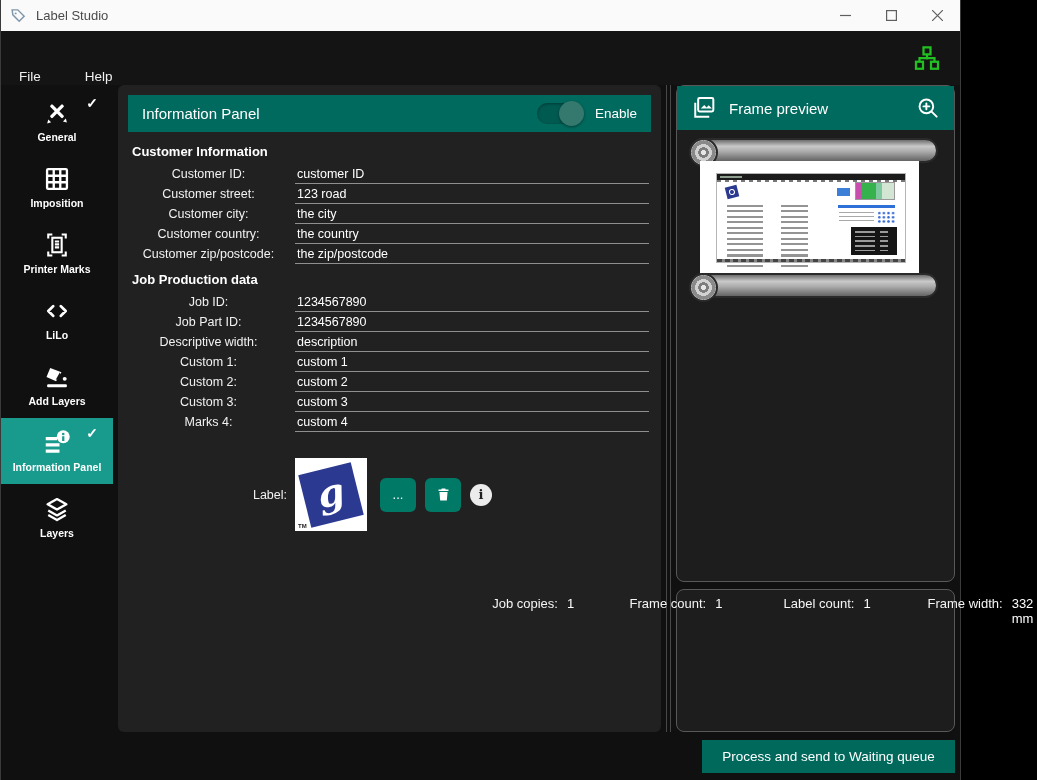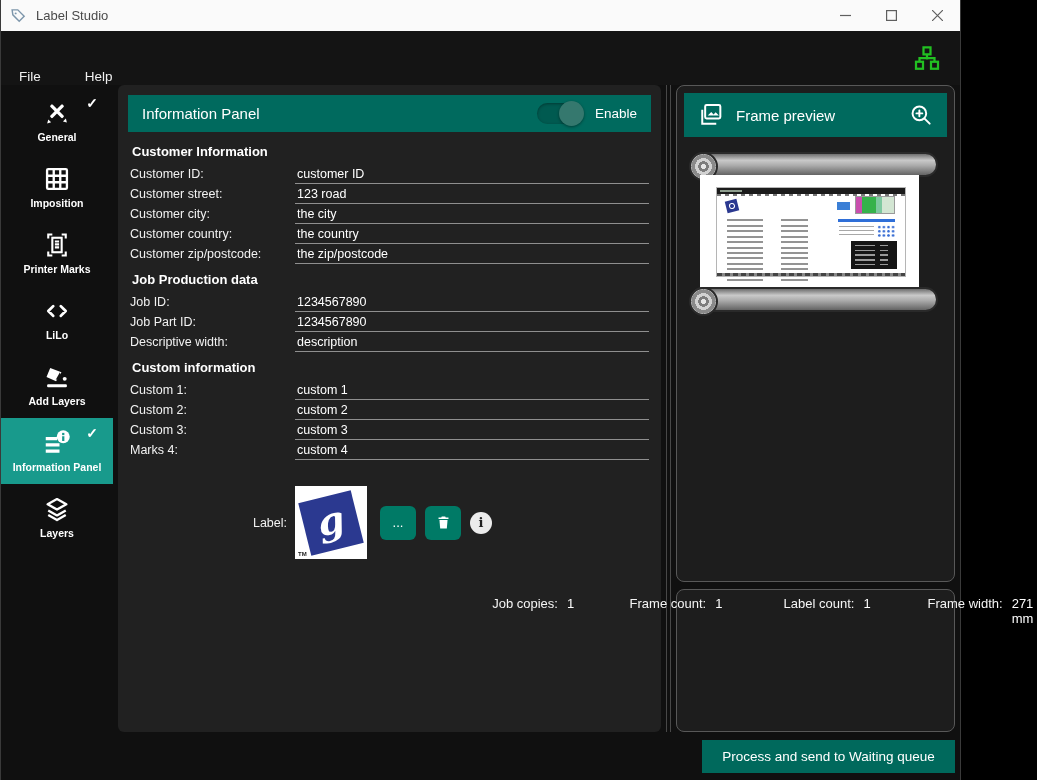--- a/index.html
+++ b/index.html
@@ -37,41 +37,41 @@
   .panel-header { height:37px; background:#006a5e; display:flex; align-items:center; padding:0 14px; flex:0 0 auto; }
   .panel-header .p-title { color:#fff; font-size:15px; }
   .enable-wrap { margin-left:auto; display:flex; align-items:center; gap:12px; }
   .toggle { width:46px; height:21px; border-radius:11px; background:#005a50; position:relative; cursor:pointer; box-shadow:inset 0 1px 3px rgba(0,0,0,.35); }
   .toggle .knob { position:absolute; right:-1px; top:-2px; width:25px; height:25px; border-radius:50%; background:#35786e; box-shadow:0 1px 3px rgba(0,0,0,.4); }
   .enable-label { color:#fff; font-size:13.5px; }
 
   .form-area { padding:4px 2px 0 2px; }
   .sec-title { color:#fff; font-size:13px; font-weight:bold; margin:8px 0 6px 2px; }
   .frow { display:flex; align-items:flex-end; margin-bottom:1px; }
-  .flabel { width:165px; flex:0 0 auto; text-align:left; color:#f2f2f2; font-size:12.5px; padding-right:8px; line-height:19px; }
+  .flabel { width:165px; flex:0 0 auto; text-align:center; color:#f2f2f2; font-size:12.5px; padding-right:8px; line-height:19px; }
   .finput { flex:1; background:transparent; border:none; outline:none; border-bottom:1px solid #8f8f8f; color:#fff; font-size:12.5px; font-family:"Liberation Sans",sans-serif; height:19px; padding:0 2px 1px 2px; }
 
   
   .logo-row { display:flex; align-items:center; margin-top:26px; }
   .logo-label { width:165px; text-align:right; color:#f2f2f2; font-size:12.5px; padding-right:8px; }
   .logo-box { width:72px; height:73px; background:#fff; position:relative; display:flex; align-items:center; justify-content:center; }
   .logo-diamond { width:54px; height:54px; background:#2b3990; transform:rotate(-14deg); display:flex; align-items:center; justify-content:center; }
   .logo-g { color:#fff; font-family:"DejaVu Serif", serif; font-style:italic; font-size:38px; font-weight:bold; transform:rotate(2deg); line-height:1; margin-top:-4px; }
   .logo-tm { position:absolute; left:3px; bottom:2px; font-size:6px; color:#222; font-weight:bold; }
   .logo-btns { display:flex; align-items:center; gap:9px; margin-left:13px; }
   .tbtn { width:36px; height:34px; background:#007a66; border:none; border-radius:6px; color:#fff; display:flex; align-items:center; justify-content:center; cursor:pointer; font-size:13px; font-family:"Liberation Sans",sans-serif; }
   .info-circle { width:22px; height:22px; border-radius:50%; background:#ececec; color:#222; display:flex; align-items:center; justify-content:center; font-size:13px; font-weight:bold; font-family:"DejaVu Serif",serif; }
 
   
   .v-divider { width:5px; flex:0 0 auto; margin:0 5px; border-left:1px solid #484848; border-right:1px solid #484848; }
 
   
   .right-col { width:279px; flex:0 0 auto; display:flex; flex-direction:column; margin-right:5px; gap:7px; }
   .preview-panel { flex:1; border:1px solid #585858; border-radius:8px; background:#1d1d1d; display:flex; flex-direction:column; min-height:0; }
-  .preview-header { margin:7px; height:44px; background:#006a5e; display:flex; align-items:center; padding:0 13px; gap:11px; flex:0 0 auto; }
+  .preview-header { height:44px; background:#006a5e; display:flex; align-items:center; padding:0 13px; gap:11px; flex:0 0 auto; }
   .preview-header .ph-title { color:#fff; font-size:15px; }
   .ph-zoom { margin-left:auto; width:26px; height:26px; cursor:pointer; }
 
   
   .preview-graphic { position:relative; margin:8px 13px; height:160px; flex:0 0 auto; }
   .roller { position:absolute; left:0; right:3px; height:25px; border:2px solid #2a2a2a; border-radius:13px;
             background:linear-gradient(180deg,#6e6e6e,#c9c9c9 30%,#ababab 55%,#646464); }
   .roller.rtop { top:0; } .roller.rbottom { bottom:0; }
   .roller::before { content:""; position:absolute; left:-3px; top:-2px; width:25px; height:25px; border-radius:50%; border:2px solid #2a2a2a;
             background:radial-gradient(circle,#e6e6e6 0 14%,#7d7d7d 14% 30%,#d2d2d2 30% 48%,#8a8a8a 48% 68%,#bcbcbc 68% 100%); }
@@ -284,21 +284,20 @@
           </div>
           <div class="frow">
             <label class="flabel">Job Part ID:</label>
             <input class="finput" value="1234567890" style="">
           </div>
           <div class="frow">
             <label class="flabel">Descriptive width:</label>
             <input class="finput" value="description" style="">
           </div>
 
-          <div class="sec-title">Custom information</div>
 
           <div class="frow">
             <label class="flabel">Custom 1:</label>
             <input class="finput" value="custom 1" style="">
           </div>
           <div class="frow">
             <label class="flabel">Custom 2:</label>
             <input class="finput" value="custom 2" style="">
           </div>
           <div class="frow">
@@ -384,21 +383,21 @@
           <div class="stat-row">
             <span class="stat-label">Frame count:</span>
             <span class="stat-value">1</span>
           </div>
           <div class="stat-row">
             <span class="stat-label">Label count:</span>
             <span class="stat-value">1</span>
           </div>
           <div class="stat-row">
             <span class="stat-label">Frame width:</span>
-            <span class="stat-value">271 mm</span>
+            <span class="stat-value">332 mm</span>
           </div>
           <div class="stat-row">
             <span class="stat-label">Frame height:</span>
             <span class="stat-value">156 mm</span>
           </div>
         </div>
       </div>
     </div>
 
     <div class="bottom-row">

